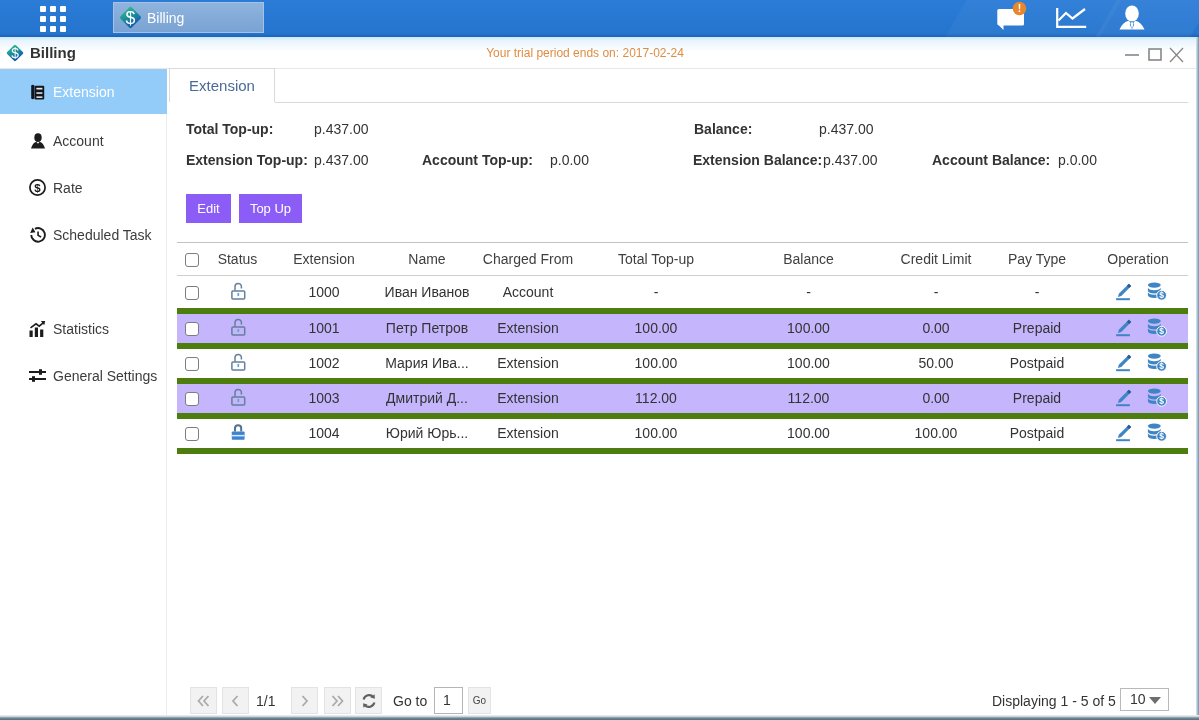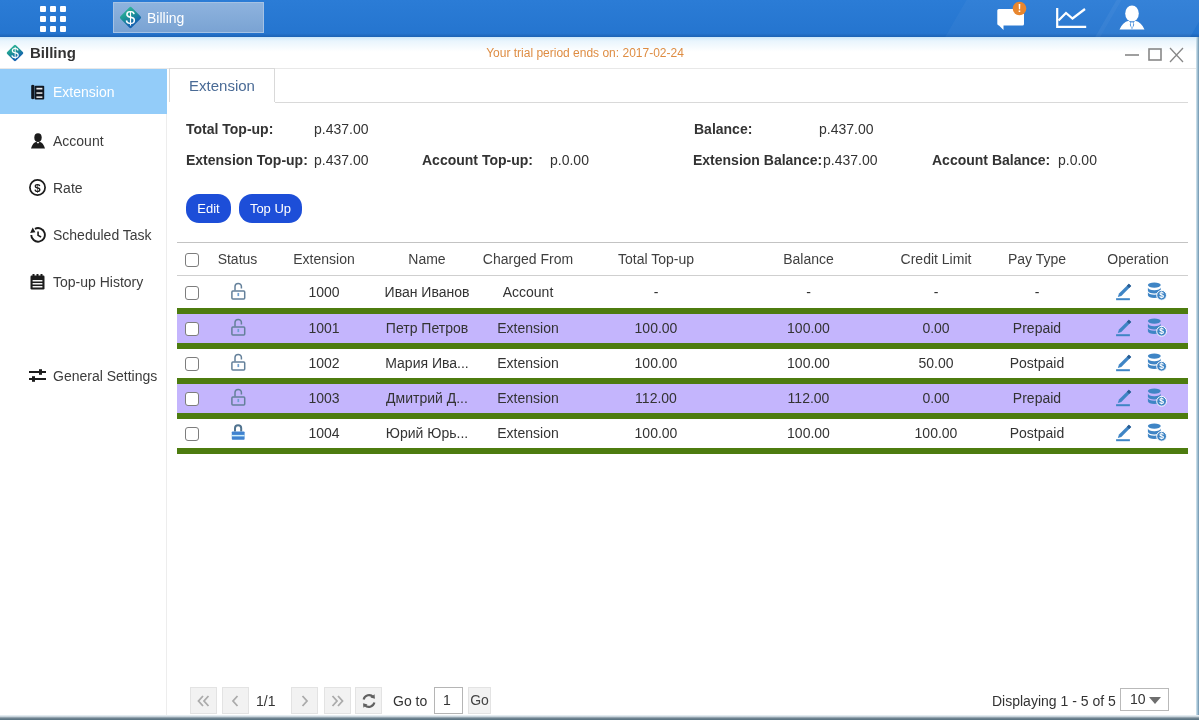--- a/index.html
+++ b/index.html
@@ -43,40 +43,40 @@
 #tab1 { position:absolute; left:1px; top:-1px; width:106px; height:34px; background:#fff;
   border:1px solid #d9d9d9; border-bottom:none; color:#4a6b96; font-size:15px;
   text-align:center; line-height:33px; }
 #tabline { position:absolute; left:107px; top:33px; width:913px; height:1px; background:#d9d9d9; }
 
 
 .lbl { position:absolute; font-size:14px; font-weight:bold; color:#333; }
 .val { position:absolute; font-size:14px; color:#333; }
 
 
-.bluebtn { position:absolute; background:#1d4ed8; color:#fff; font-size:13px;
-  text-align:center; line-height:29px; height:29px;border-radius:13px; }
+.bluebtn { position:absolute; background:#8b5cf6; color:#fff; font-size:13px;
+  text-align:center; line-height:29px; height:29px; }
 
 
 #tbl { position:absolute; left:9px; top:173px; width:1011px; border-collapse:collapse; table-layout:fixed; }
 #tbl th { height:33px; font-weight:normal; font-size:14px; color:#3f3f3f;
   border-top:1px solid #c3c3c3; border-bottom:1px solid #cfcfcf; text-align:center; }
 #tbl td { height:35px; font-size:14px; color:#333; text-align:center;
   border-bottom:6px solid #4d7c0f; }
 #tbl tr.alt td { background:#c4b5fd;margin-top:28px; }
 .cb { display:inline-block; width:14px; height:14px; border:1px solid #7d7d7d;
   border-radius:3px; background:#fff; vertical-align:middle; }
 
 
 #pager { position:absolute; left:0; top:617px; width:1031px; height:31px; font-size:14px; color:#333; }
 .pbtn { position:absolute; top:1px; width:27px; height:27px; background:#f2f2f2;
   border:1px solid #e3e3e3; text-align:center; color:#a6a6a6; font-size:15px; line-height:25px; }
 #goto-input { position:absolute; left:266px; top:1px; width:29px; height:27px;
   border:1px solid #b5b5b5; font-size:14px; text-align:left; padding-left:8px; line-height:25px; background:#fff; }
-#gobtn { left:300px; color:#444; font-size:14px; }
+#gobtn { left:300px; color:#444; font-size:10px; }
 #dispinfo { position:absolute; left:824px; top:7px; font-size:14px; color:#333; }
 #ddl { position:absolute; left:952px; top:2px; width:49px; height:23px; border:1px solid #b9b9b9;
   background:#fff;padding-left:7px; }
 #ddl span { position:absolute; left:9px; top:2px; font-size:14px; color:#333; }
 #ddl .tri { position:absolute; right:7px; top:8px; width:0; height:0;
   border-left:6px solid transparent; border-right:6px solid transparent; border-top:7px solid #6e6e6e; }
 
 #bottomstrip { position:absolute; left:0; top:715px; width:1199px; height:5px; background:linear-gradient(#f2f8fb 0%,#c2cfd7 35%,#758894 60%,#557080 100%); }
 #rightborder { position:absolute; left:1196px; top:37px; width:3px; height:678px; background:linear-gradient(90deg,#d8e9f1,#9cbcd0 55%,#6e92ab); }
 </style>
@@ -183,34 +183,32 @@
   </div>
   <div class="sideitem" style="top:142px">
     <span class="sicon">
           <svg width="17" height="17" viewBox="0 0 18 18">
       <path d="M6.3 3 a7.2 7.2 0 1 1 -3.9 6.4" fill="none" stroke="#1c1c1c" stroke-width="2"></path>
       <path d="M1.2 7.5 l5.6 -1 l-2.9 -5 z" fill="#1c1c1c"></path>
       <path d="M9.6 5.8 v4.1 l3.2 1.8" fill="none" stroke="#1c1c1c" stroke-width="1.7"></path>
     </svg>
         </span>Scheduled Task
   </div>
-  <div class="sideitem" style="top:189px">
-    <span class="sicon">
-          <svg width="15" height="16" viewBox="0 0 15 16">
-      <rect x="0.5" y="1.5" width="14" height="14" rx="1.2" fill="#1c1c1c"></rect>
-      <rect x="2.5" y="0" width="2" height="3.4" fill="#1c1c1c"></rect>
-      <rect x="6.5" y="0" width="2" height="3.4" fill="#1c1c1c"></rect>
-      <rect x="10.5" y="0" width="2" height="3.4" fill="#1c1c1c"></rect>
-      <g fill="#fff" opacity="0.95">
-        <rect x="2.6" y="6" width="9.8" height="1.5"></rect>
-        <rect x="2.6" y="9" width="9.8" height="1.5"></rect>
-        <rect x="2.6" y="12" width="9.8" height="1.5"></rect>
+  <div class="sideitem" style="top:236px">
+    <span class="sicon">
+          <svg width="17" height="16" viewBox="0 0 17 16">
+      <g fill="#1c1c1c">
+        <rect x="0.5" y="9.5" width="3.2" height="6.5"></rect>
+        <rect x="5.8" y="6.5" width="3.2" height="9.5"></rect>
+        <rect x="11.1" y="8.5" width="3.2" height="7.5"></rect>
       </g>
-    </svg>
-        </span>Top-up History
+      <path d="M1.5 6.8 l5.5 -4 l3.2 2.4 l4 -3.4" fill="none" stroke="#1c1c1c" stroke-width="1.6"></path>
+      <path d="M11.8 0 h4.4 l-1 4.2 z" fill="#1c1c1c"></path>
+    </svg>
+        </span>Statistics
   </div>
   <div class="sideitem" style="top:283px">
     <span class="sicon">
           <svg width="17" height="15" viewBox="0 0 17 15">
       <g stroke="#1c1c1c" stroke-width="2" fill="none">
         <path d="M0 4 h17 M0 11 h17"></path>
       </g>
       <rect x="10" y="1.2" width="3" height="5.6" fill="#1c1c1c"></rect>
       <rect x="3" y="8.2" width="3" height="5.6" fill="#1c1c1c"></rect>
     </svg>

